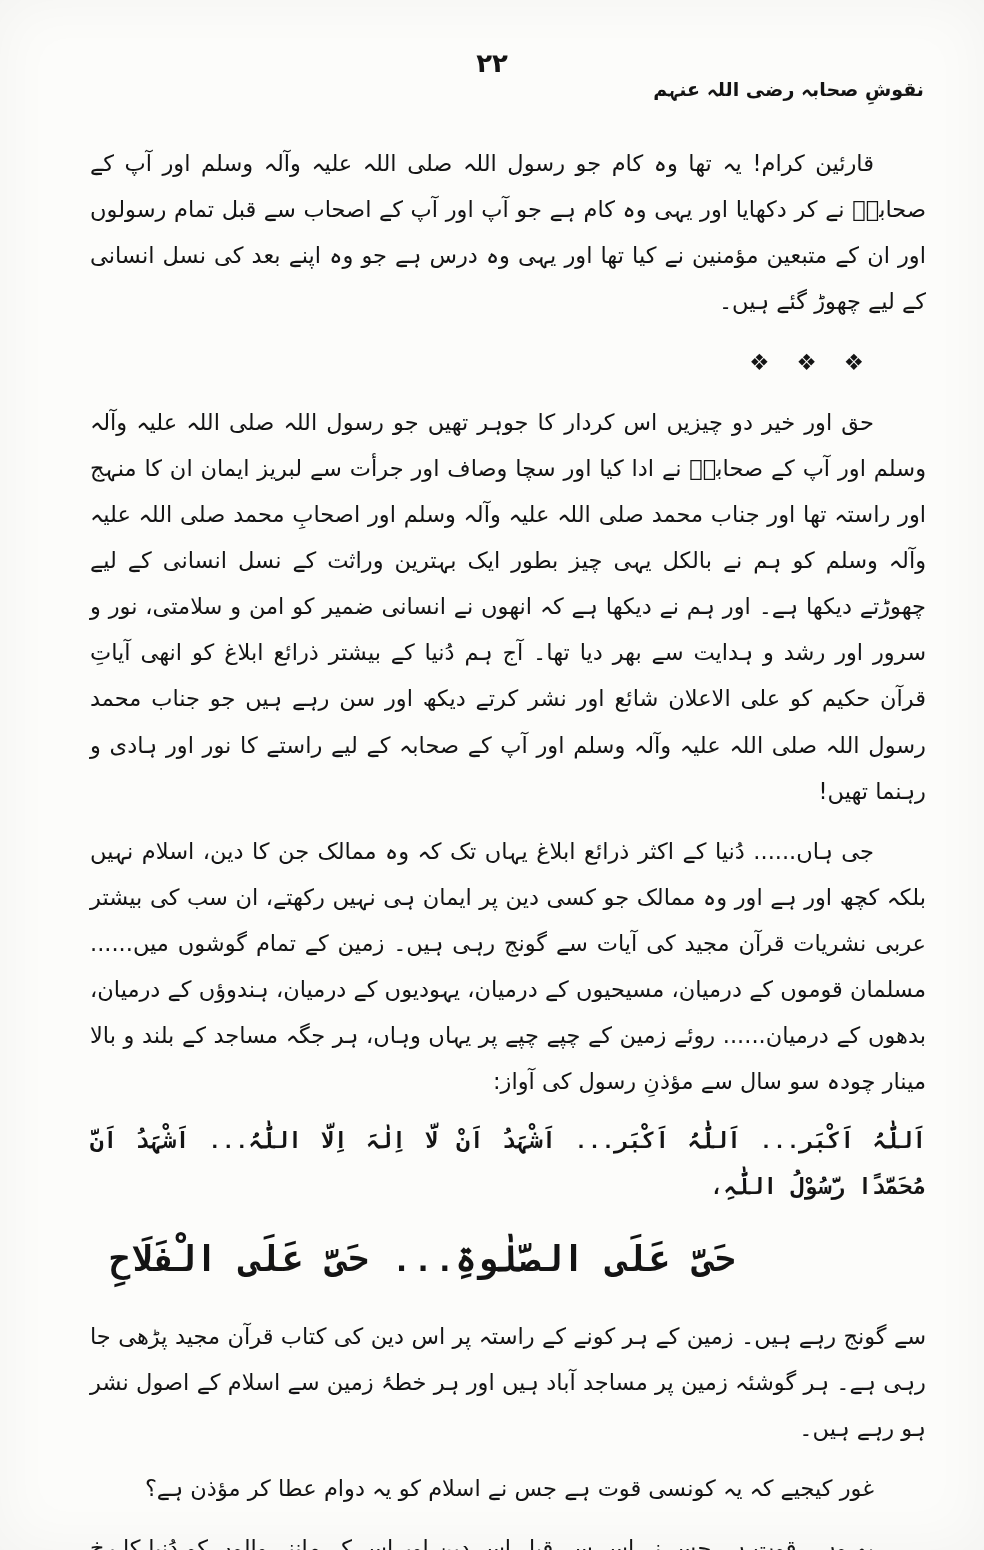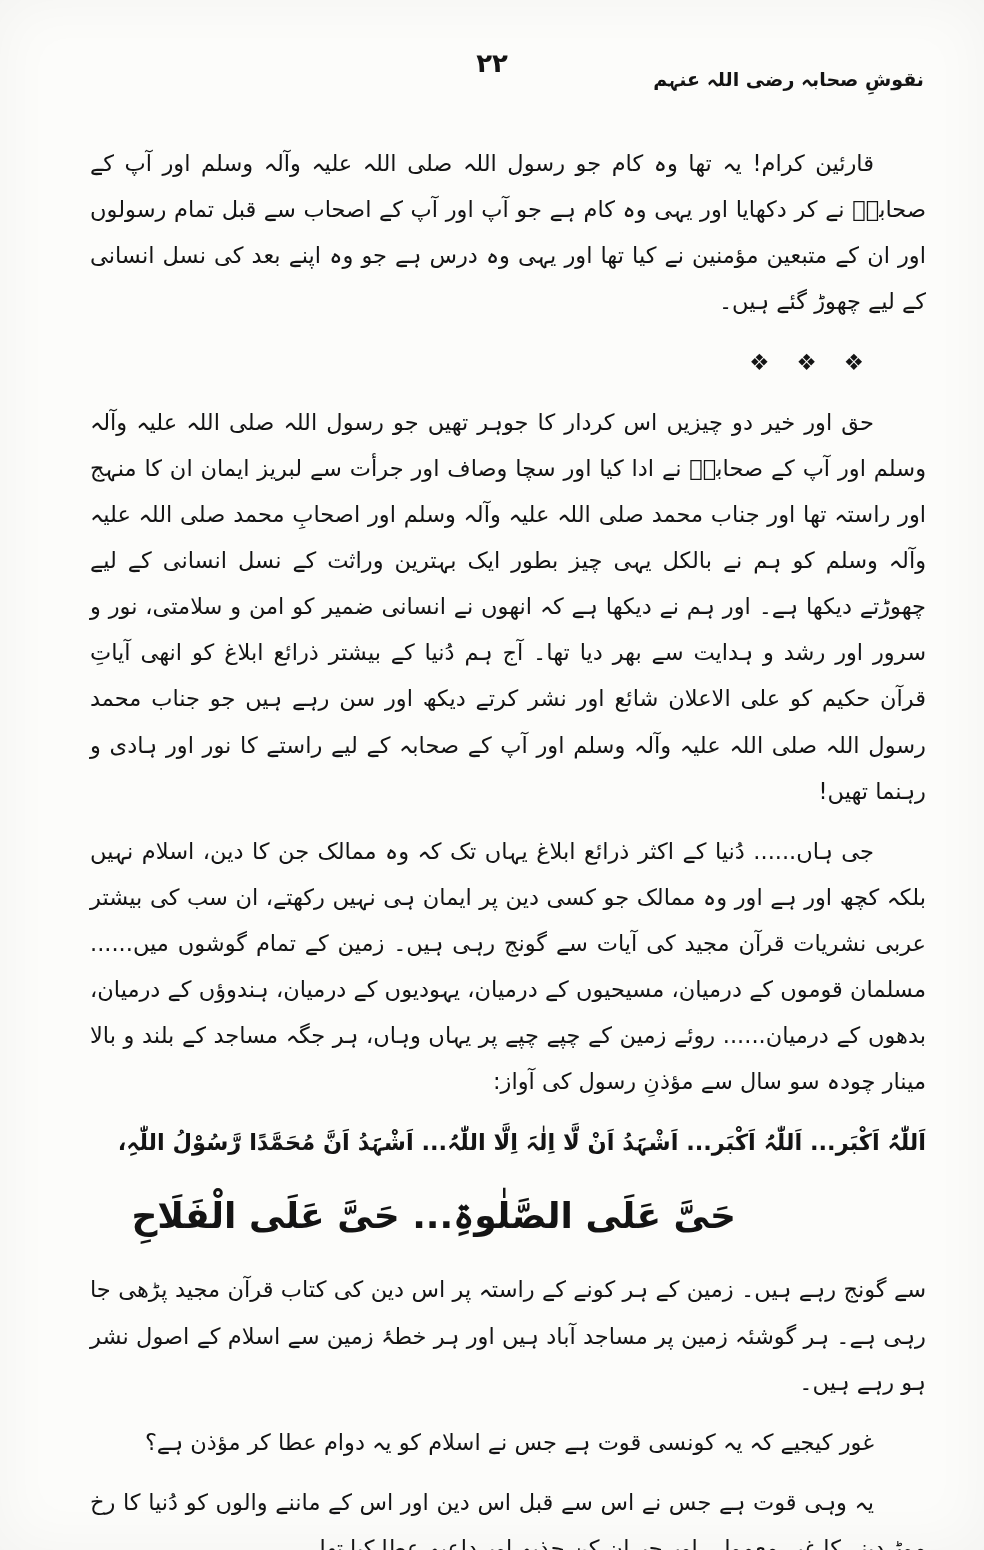--- a/index.html
+++ b/index.html
@@ -24,21 +24,21 @@
     top: 48px;
     left: 0;
     right: 0;
     text-align: center;
     font-size: 26px;
     font-weight: bold;
     letter-spacing: 2px;
   }
   .running-header {
     position: absolute;
-    top: 68px;
+    top: 78px;
     right: 60px;
     font-size: 19px;
     font-weight: bold;
   }
   .body-text {
     position: absolute;
     top: 140px;
     right: 58px;
     left: 58px;
     margin-left: 32px;
@@ -61,20 +61,21 @@
     margin: 18px 0 22px 0;
     text-indent: 0;
   }
   .adhan {
     margin: 6px 90px 6px 0;
     font-size: 25px;
     font-weight: bold;
     line-height: 1.9;
     text-align: right;
     text-indent: 0;
+    font-family: Liberation Mono, monospace;
   }
   .adhan.second {
     margin-right: 190px;
     font-size: 36px;
   }
   [data-interactable="false"] { cursor: default; }
 </style>
 </head>
 <body>
 

